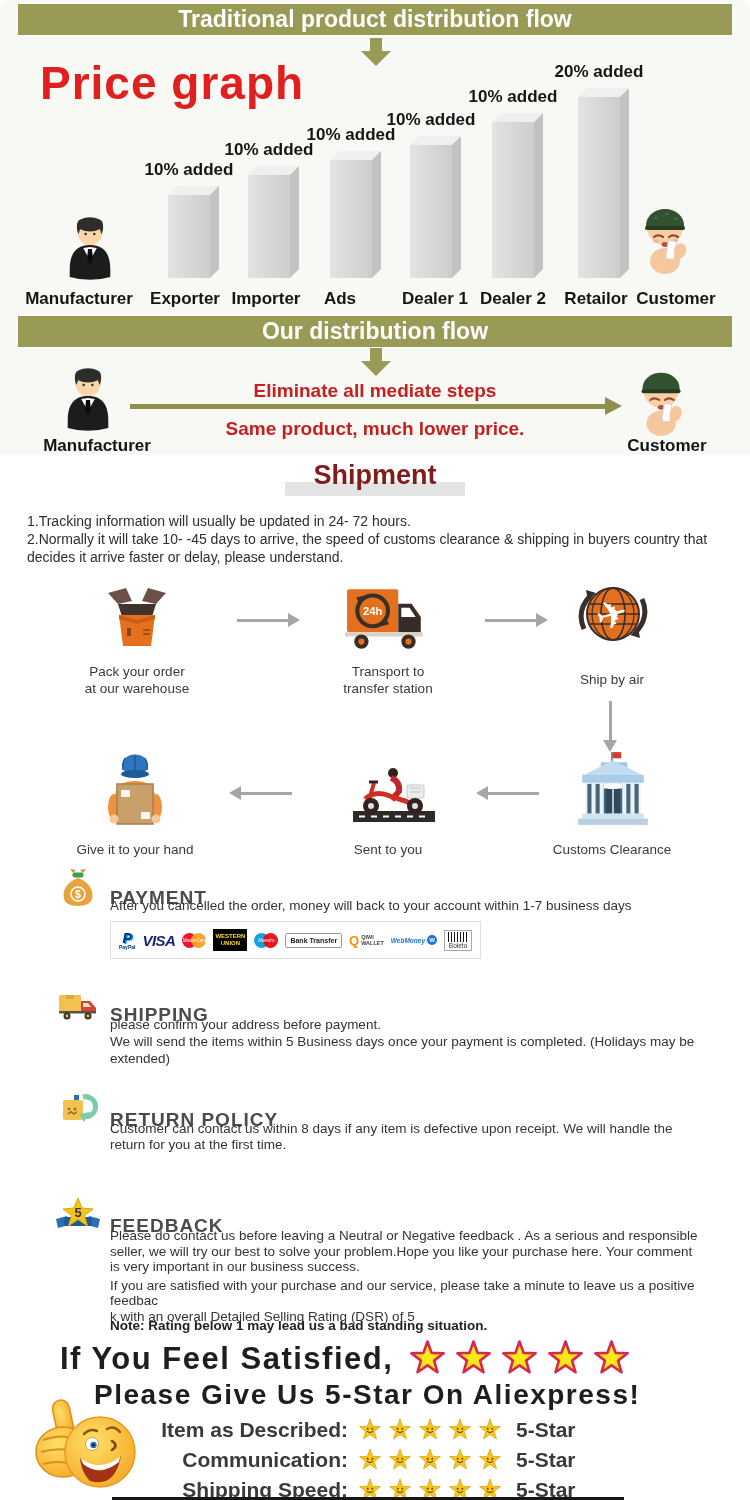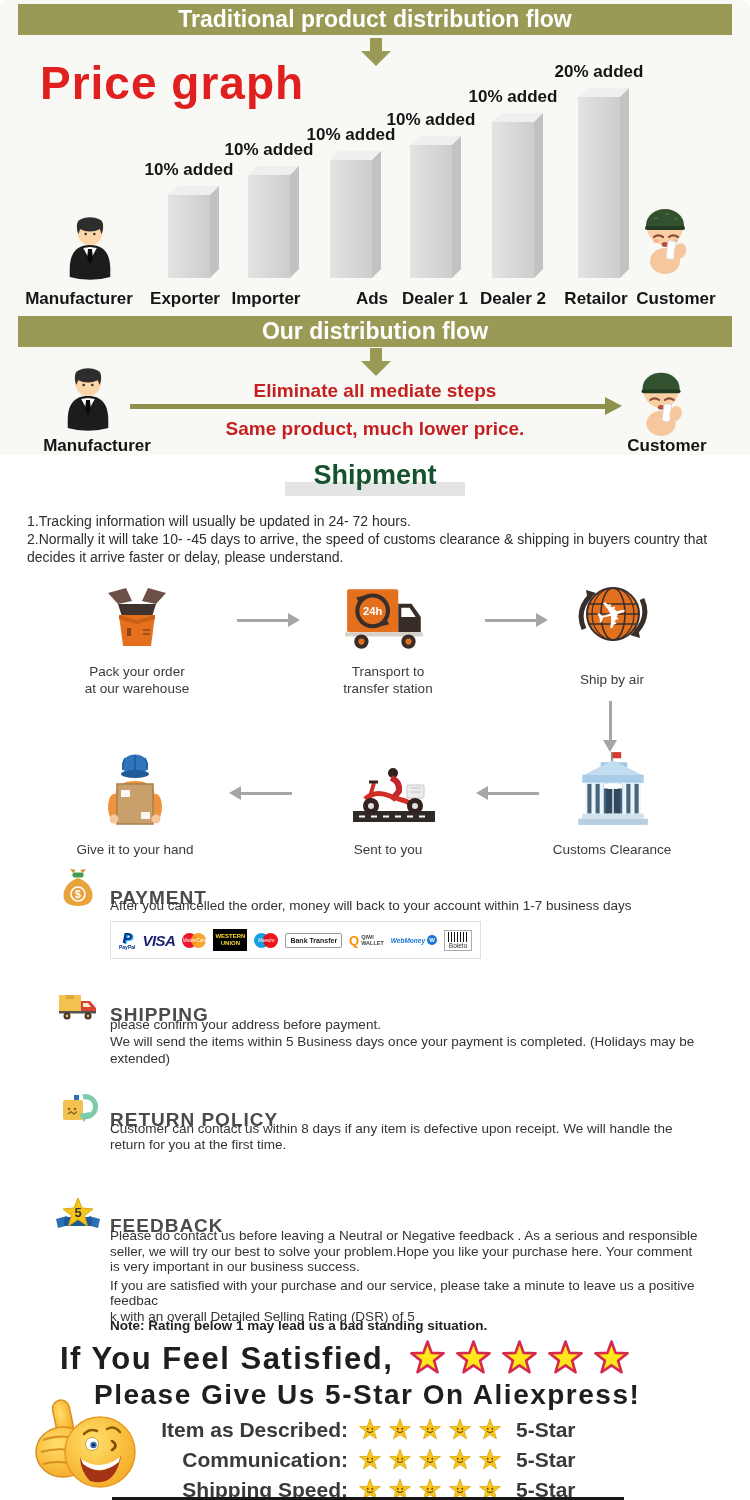--- a/index.html
+++ b/index.html
@@ -29,41 +29,41 @@
   .bar{position:absolute;bottom:34px;width:42px;background:linear-gradient(90deg,#e3e3e3,#cdcdcd);}
   .bar::before{content:'';position:absolute;left:0;top:-9px;width:100%;height:9px;background:#efefef;
                transform:skewX(-45deg);transform-origin:0 100%;}
   .bar::after{content:'';position:absolute;left:100%;top:0;width:9px;height:100%;background:#c2c2c2;
               transform:skewY(-45deg);transform-origin:0 0;}
   .b0{left:168px;} .b1{left:248px;} .b2{left:330px;} .b3{left:410px;} .b4{left:492px;} .b5{left:578px;}
   .added{position:absolute;bottom:calc(100% + 15px);left:50%;transform:translateX(-50%);
          white-space:nowrap;font-weight:bold;font-size:17px;color:#151515;}
   .xlab{position:absolute;top:289px;transform:translateX(-50%);font-weight:bold;font-size:17px;
         color:#151515;white-space:nowrap;}
-  .x0{left:79px;} .x1{left:185px;} .x2{left:266px;text-align:center;} .x3{left:372px;} .x4{left:435px;}
+  .x0{left:79px;} .x1{left:185px;} .x2{left:266px;text-align:center;} .x3{left:340px;} .x4{left:435px;}
   .x5{left:513px;} .x6{left:596px;} .x7{left:676px;}
 
   .man-1{position:absolute;left:62px;top:212px;}
   .cust-1{position:absolute;left:638px;top:196px;}
 
   
   .man-2{position:absolute;left:60px;top:52px;}
   .cust-2{position:absolute;left:634px;top:48px;}
   .flow-lbl{position:absolute;width:130px;text-align:center;font-weight:bold;font-size:17px;color:#151515;top:124px;}
   .fl-man{left:32px;} .fl-cust{left:602px;}
   .red-line{position:absolute;left:0;right:0;text-align:center;color:#c52020;font-weight:bold;font-size:19px;}
   .elim{top:68px;} .samep{top:106px;}
   .golong{position:absolute;left:130px;top:92px;width:476px;height:5px;background:#8f8f4e;}
   .golong::after{content:'';position:absolute;right:-16px;top:-7px;border-left:17px solid #8f8f4e;
                  border-top:9px solid transparent;border-bottom:9px solid transparent;}
 
   
   .sec-shiphead{top:455px;height:120px;background:#fff;}
   .ship-bar{position:absolute;left:285px;top:27px;width:180px;height:14px;background:#e4e4e4;}
-  .ship-title{position:absolute;left:0;right:0;top:5px;text-align:center;font-size:27px;font-weight:bold;color:#14532d;}
+  .ship-title{position:absolute;left:0;right:0;top:5px;text-align:center;font-size:27px;font-weight:bold;color:#7f1d1d;}
   .ship-intro{position:absolute;left:27px;top:57px;width:706px;font-size:14px;line-height:18px;color:#2e2e2e;}
 
   
   .sec-flow{top:575px;height:290px;background:#fff;padding-left:8px;}
   .ficon{position:absolute;}
   .i-box{left:105px;top:8px;} .i-truck{left:344px;top:8px;} .i-globe{left:574px;top:6px;}
   .i-person{left:103px;top:173px;} .i-scooter{left:350px;top:186px;} .i-building{left:572px;top:175px;}
   .flab{position:absolute;width:150px;text-align:center;font-size:13.5px;line-height:17px;color:#3a3a3a;}
   .flab1{left:62px;top:88px;} .flab2{left:313px;top:88px;} .flab3{left:537px;top:96px;}
   .flab4{left:60px;top:266px;} .flab5{left:313px;top:266px;} .flab6{left:537px;top:266px;}

